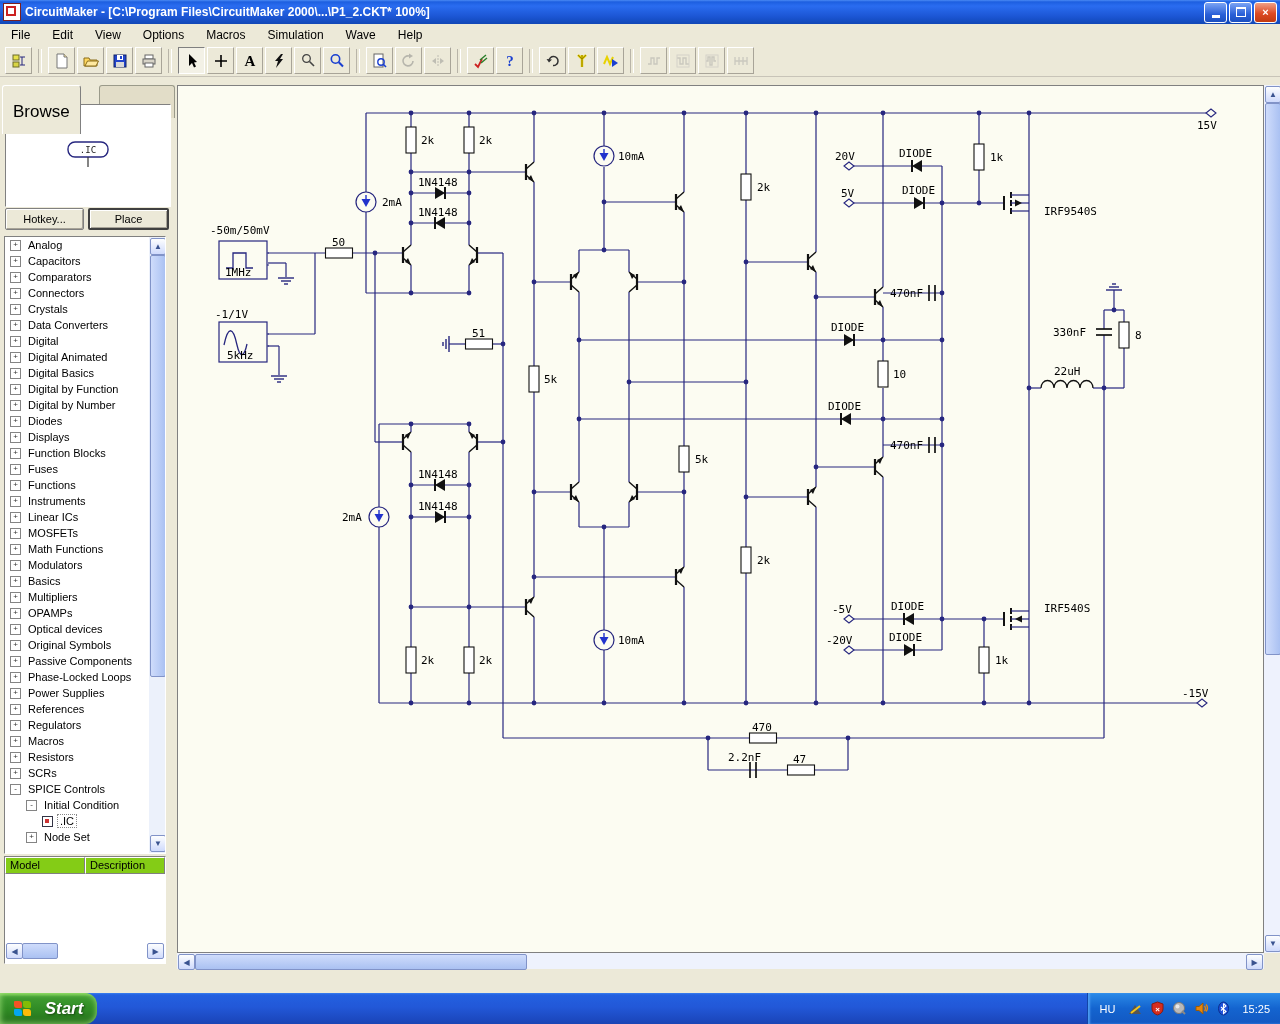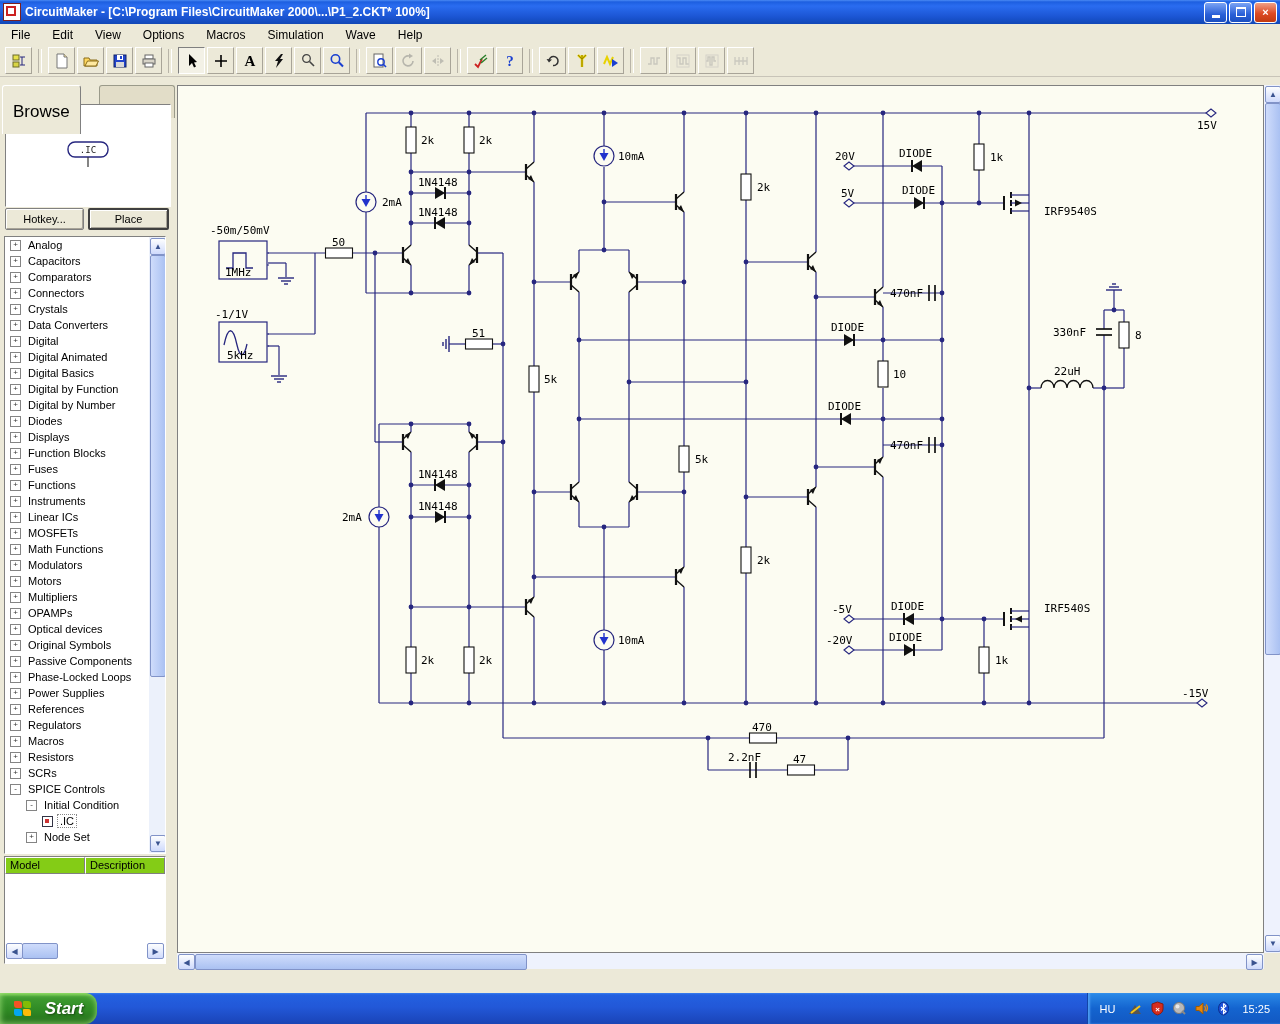--- a/index.html
+++ b/index.html
@@ -363,21 +363,21 @@
           <div class="trow" style="padding-left: 5px;">
             <div class="expander">+</div>
             <span class="tlabel">Math Functions</span>
           </div>
           <div class="trow" style="padding-left: 5px;">
             <div class="expander">+</div>
             <span class="tlabel">Modulators</span>
           </div>
           <div class="trow" style="padding-left: 5px;">
             <div class="expander">+</div>
-            <span class="tlabel">Motors</span>
+            <span class="tlabel">Basics</span>
           </div>
           <div class="trow" style="padding-left: 5px;">
             <div class="expander">+</div>
             <span class="tlabel">Multipliers</span>
           </div>
           <div class="trow" style="padding-left: 5px;">
             <div class="expander">+</div>
             <span class="tlabel">OPAMPs</span>
           </div>
           <div class="trow" style="padding-left: 5px;">

